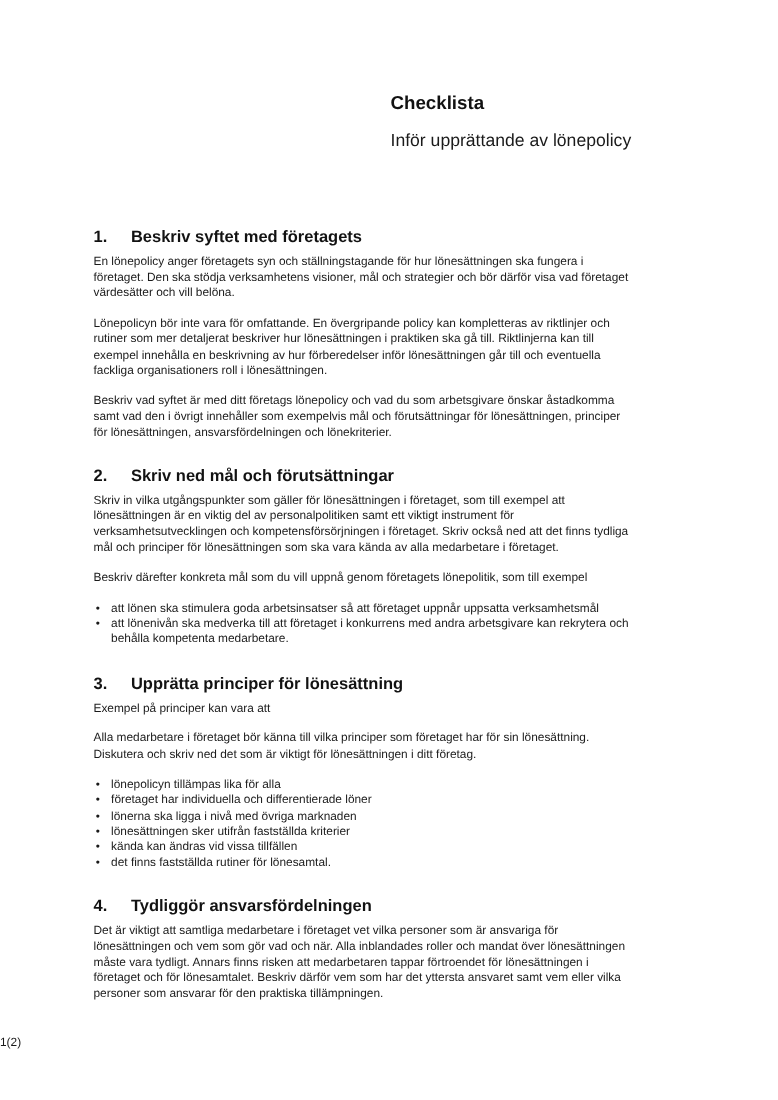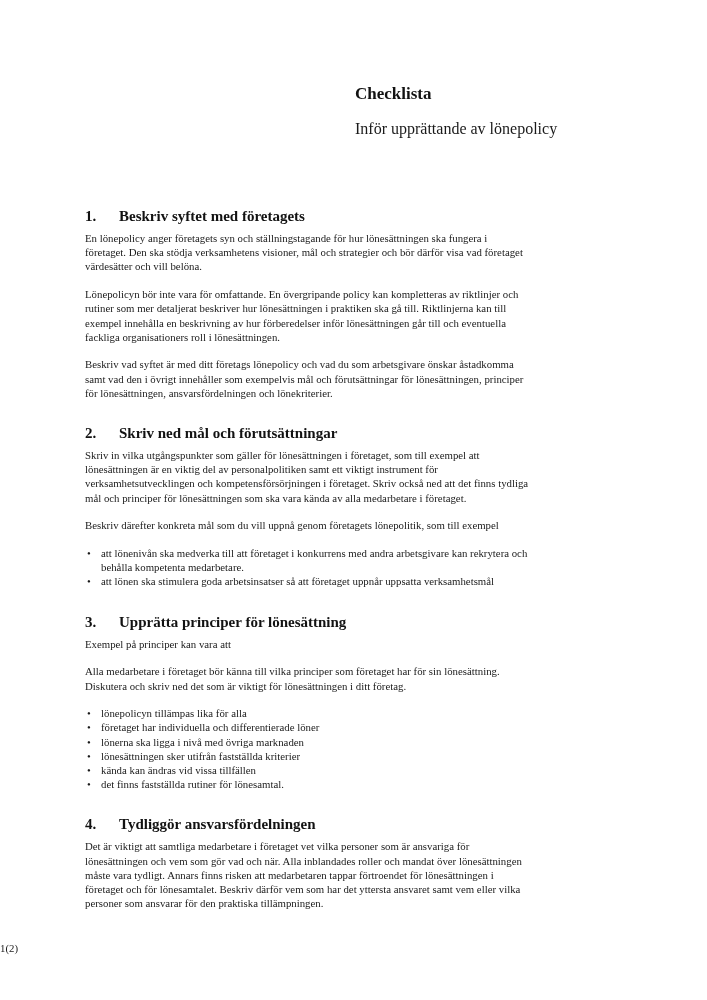--- a/index.html
+++ b/index.html
@@ -5,21 +5,21 @@
   html, body {
     margin: 0;
     padding: 0;
     background: #ffffff;
   }
   .page {
     position: relative;
     width: 599px;
     height: 1000px;
     background: #ffffff;
-    font-family: Liberation Serif, serif;
+    font-family: Liberation Sans, sans-serif;
     color: #1a1a1a;
     overflow: hidden;
   }
   .title-block {
     position: absolute;
     left: 355px;
     top: 84px;
   }
   .doc-title {
     margin: 0;
@@ -120,23 +120,23 @@
       <h2 class="sec-heading">
         <span class="sec-num">2.</span>
         <span>Skriv ned mål och förutsättningar</span>
       </h2>
       <p class="body">Skriv in vilka utgångspunkter som gäller för lönesättningen i företaget, som till exempel att
 lönesättningen är en viktig del av personalpolitiken samt ett viktigt instrument för
 verksamhetsutvecklingen och kompetensförsörjningen i företaget. Skriv också ned att det finns tydliga
 mål och principer för lönesättningen som ska vara kända av alla medarbetare i företaget.</p>
       <p class="body">Beskriv därefter konkreta mål som du vill uppnå genom företagets lönepolitik, som till exempel</p>
       <ul class="bullets">
+        <li>att lönen ska stimulera goda arbetsinsatser så att företaget uppnår uppsatta verksamhetsmål</li>
         <li>att lönenivån ska medverka till att företaget i konkurrens med andra arbetsgivare kan rekrytera och
 behålla kompetenta medarbetare.</li>
-        <li>att lönen ska stimulera goda arbetsinsatser så att företaget uppnår uppsatta verksamhetsmål</li>
       </ul>
     </section>
 
     <section class="section">
       <h2 class="sec-heading">
         <span class="sec-num">3.</span>
         <span>Upprätta principer för lönesättning</span>
       </h2>
       <p class="body">Exempel på principer kan vara att</p>
       <p class="body">Alla medarbetare i företaget bör känna till vilka principer som företaget har för sin lönesättning.

